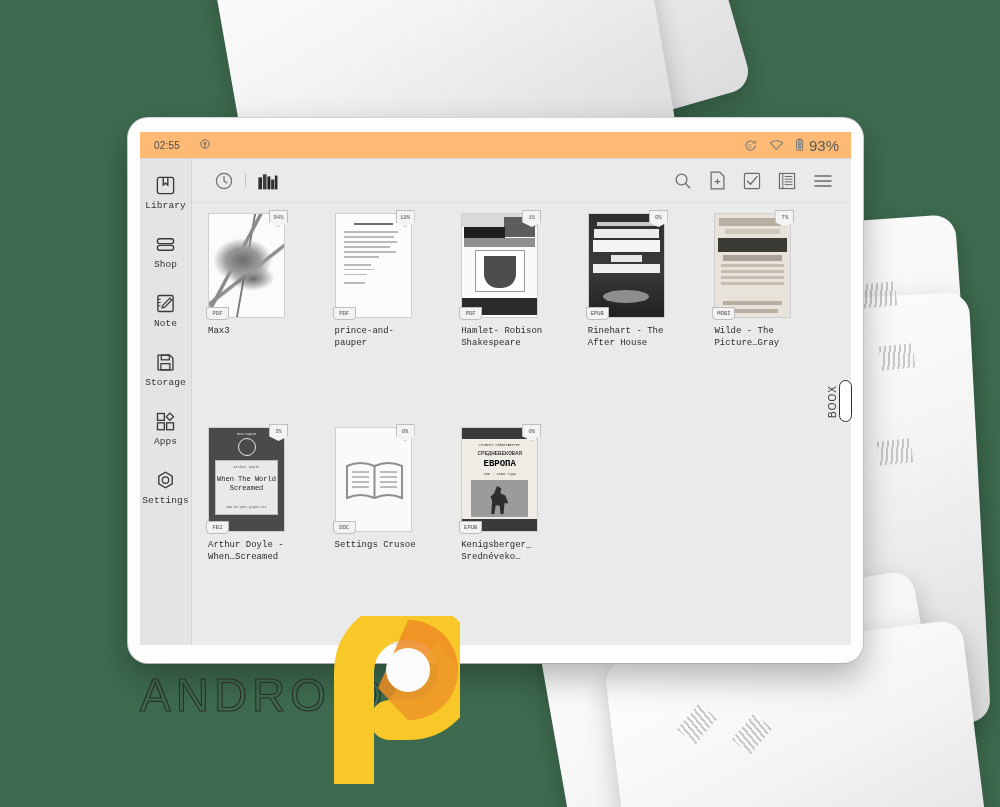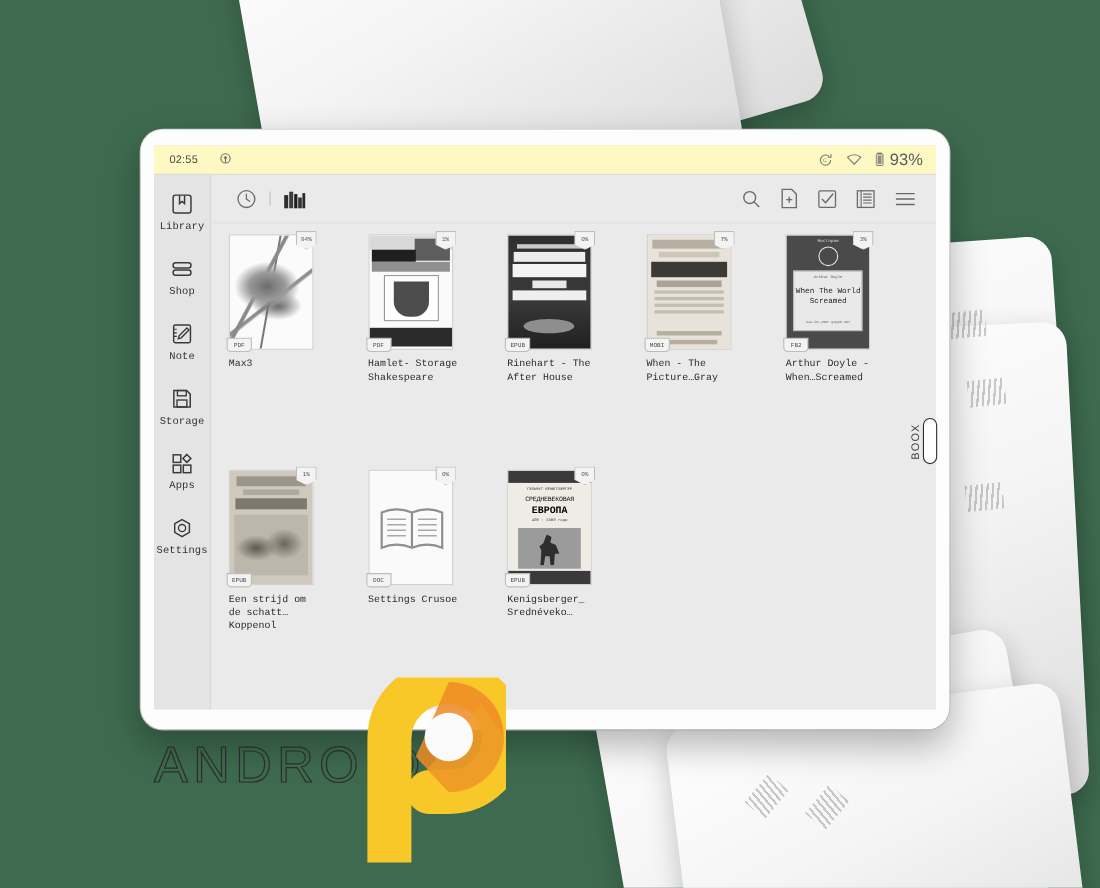--- a/index.html
+++ b/index.html
@@ -50,21 +50,21 @@
   #screen {
     width: 100%; height: 100%;
     background: #eaeaea;
     display: flex; flex-direction: column;
     overflow: hidden;
   }
 
   
   #statusbar {
     height: 27px; flex: 0 0 27px;
-    background: #fef9c3;
+    background: #fdba74;
     display: flex; align-items: center;
     padding: 0 12px 0 14px;
     border-bottom: 1px solid #d8d8d8;
     font-size: 10px; color: #4a4a4a;
   }
   #status-time { letter-spacing: .2px; margin-right: 8px; }
   .sb-spacer { flex: 1; }
   #statusbar .sb-ico { margin-left: 12px; display: flex; align-items: center; }
   #battery-pct { font-size: 15px; margin-left: 4px; color: #5a5a5a; }
 
@@ -383,38 +383,60 @@
               <div class="cover-wrap">
                 <div class="cover">
                   <div class="art art-sketch"></div>
                 </div>
                 <span class="pct-badge">94%</span>
                 <span class="fmt-badge">PDF</span>
               </div>
               <div class="title">Max3</div>
             </div>
 
+            <div class="book">
+              <div class="cover-wrap">
+                <div class="cover">
+                  <div class="art art-doc">
+                    <div class="dt"></div>
+                    <div class="dl" style="width:92%"></div>
+                      <div class="dl" style="width:86%"></div>
+                    <div class="dl" style="width:90%"></div>
+                      <div class="dl" style="width:78%"></div>
+                    <div class="dl" style="width:88%"></div>
+                      <div class="dl" style="width:60%"></div>
+                    <div class="dl" style="width:46%;margin-top:6px"></div>
+                      <div class="dl" style="width:52%"></div>
+                    <div class="dl" style="width:40%"></div>
+                    <div class="dl" style="width:36%;margin-top:7px"></div>
+                  </div>
+                </div>
+                <span class="pct-badge">19%</span>
+                <span class="fmt-badge">PDF</span>
+              </div>
+              <div class="title">prince-and-pauper</div>
+            </div>
 
             <div class="book">
               <div class="cover-wrap">
                 <div class="cover">
                   <div class="art art-hamlet">
                     <div style="position:absolute;top:0;left:0;right:0;height:13px;background:#d9d9d9"></div>
                     <div style="position:absolute;top:3px;right:2px;width:42%;height:20px;background:#5d5d5d"></div>
                     <div style="position:absolute;top:13px;left:2px;width:54%;height:11px;background:#1f1f1f"></div>
                     <div style="position:absolute;top:24px;left:2px;right:2px;height:9px;background:#8f8f8f"></div>
                     <div style="position:absolute;top:36px;left:13px;width:50px;height:42px;background:#ffffff;border:1px solid #999"></div>
                     <div style="position:absolute;top:42px;left:22px;width:32px;height:32px;background:#4d4d4d;border-radius:0 0 14px 14px"></div>
                     <div style="position:absolute;bottom:2px;left:0;right:0;height:17px;background:#2b2b2b"></div>
                   </div>
                 </div>
                 <span class="pct-badge">1%</span>
                 <span class="fmt-badge">PDF</span>
               </div>
-              <div class="title">Hamlet- Storage Shakespeare</div>
+              <div class="title">Hamlet- Robison Shakespeare</div>
             </div>
 
             <div class="book">
               <div class="cover-wrap">
                 <div class="cover">
                   <div class="art art-rinehart">
                     <div style="position:absolute;top:8px;left:0;right:0;height:4px;background:#c9c9c9;margin:0 8px"></div>
                     <div style="position:absolute;top:15px;left:0;right:0;height:9px;background:#ededed;margin:0 5px"></div>
                     <div style="position:absolute;top:26px;left:0;right:0;height:12px;background:#f4f4f4;margin:0 4px"></div>
                     <div style="position:absolute;top:41px;left:0;right:0;height:7px;background:#e8e8e8;margin:0 22px"></div>
@@ -440,21 +462,21 @@
                     <div style="position:absolute;top:56px;left:6px;right:6px;height:3px;background:#c4bdb0"></div>
                     <div style="position:absolute;top:62px;left:6px;right:6px;height:3px;background:#c4bdb0"></div>
                     <div style="position:absolute;top:68px;left:6px;right:6px;height:3px;background:#c4bdb0"></div>
                     <div style="position:absolute;bottom:12px;left:8px;right:8px;height:4px;background:#b5aea1"></div>
                     <div style="position:absolute;bottom:4px;left:12px;right:12px;height:4px;background:#b5aea1"></div>
                   </div>
                 </div>
                 <span class="pct-badge">7%</span>
                 <span class="fmt-badge">MOBI</span>
               </div>
-              <div class="title">When - The Picture…Gray</div>
+              <div class="title">Wilde - The Picture…Gray</div>
             </div>
 
             <div class="book">
               <div class="cover-wrap">
                 <div class="cover">
                   <div class="art art-fb2">
                     <div style="position:absolute;top:4px;left:0;right:0;text-align:center;font-size:4px;color:#ddd">Нистории</div>
                     <div style="position:absolute;top:10px;left:50%;margin-left:-9px;width:18px;height:18px;border:1.4px solid #e6e6e6;border-radius:50%"></div>
                     <div style="position:absolute;top:32px;left:6px;right:6px;bottom:16px;background:#e9e9e9;border:1px solid #bbb"></div>
                     <div style="position:absolute;top:37px;left:0;right:0;text-align:center;font-size:3.6px;color:#555">Arthur Doyle</div>
@@ -462,38 +484,20 @@
                     <div style="position:absolute;bottom:22px;left:0;right:0;text-align:center;font-size:3.2px;color:#666">www.bo.ymer.gagoo.net</div>
                   </div>
                 </div>
                 <span class="pct-badge">3%</span>
                 <span class="fmt-badge">FB2</span>
               </div>
               <div class="title">Arthur Doyle - When…Screamed</div>
             </div>
 
 
-            <div class="book">
-              <div class="cover-wrap">
-                <div class="cover">
-                  <div class="art art-strijd">
-                    <div style="position:absolute;top:5px;left:6px;right:6px;height:9px;background:#9c958a"></div>
-                    <div style="position:absolute;top:17px;left:12px;right:12px;height:5px;background:#b0a99e"></div>
-                    <div style="position:absolute;top:25px;left:5px;right:5px;height:10px;background:#7f786d"></div>
-                    <div style="position:absolute;top:40px;left:4px;right:4px;bottom:8px;background:
-                      radial-gradient(ellipse 40% 30% at 30% 55%, #5d574d 0%, transparent 70%),
-                      radial-gradient(ellipse 35% 35% at 68% 48%, #6a645a 0%, transparent 72%),
-                      #bdb6aa"></div>
-                  </div>
-                </div>
-                <span class="pct-badge">1%</span>
-                <span class="fmt-badge">EPUB</span>
-              </div>
-              <div class="title">Een strijd om de schatt…Koppenol</div>
-            </div>
 
             <div class="book">
               <div class="cover-wrap">
                 <div class="cover">
                   <div class="art art-blank">
                     <svg width="77" height="105" viewBox="0 0 77 105">
                       <path d="M11 38 C20 34 29 34 38.5 38 C48 34 57 34 66 38 L66 70 C57 66 48 66 38.5 70 C29 66 20 66 11 70 Z" fill="none" stroke="#8f8f8f" stroke-width="2"></path>
                       <path d="M38.5 38 V70" stroke="#8f8f8f" stroke-width="2"></path>
                       <path d="M16 44 H33 M16 49 H33 M16 54 H33 M16 59 H33 M44 44 H61 M44 49 H61 M44 54 H61 M44 59 H61" stroke="#a8a8a8" stroke-width="1.3"></path>
                     </svg>

